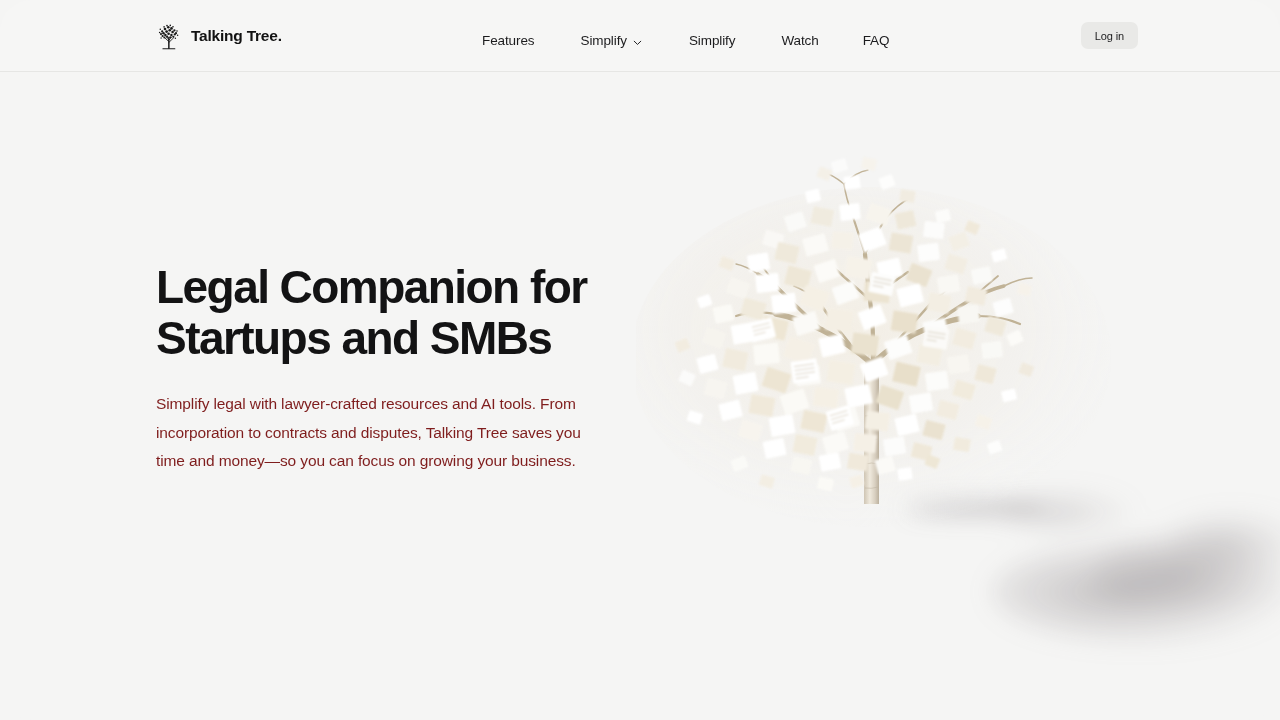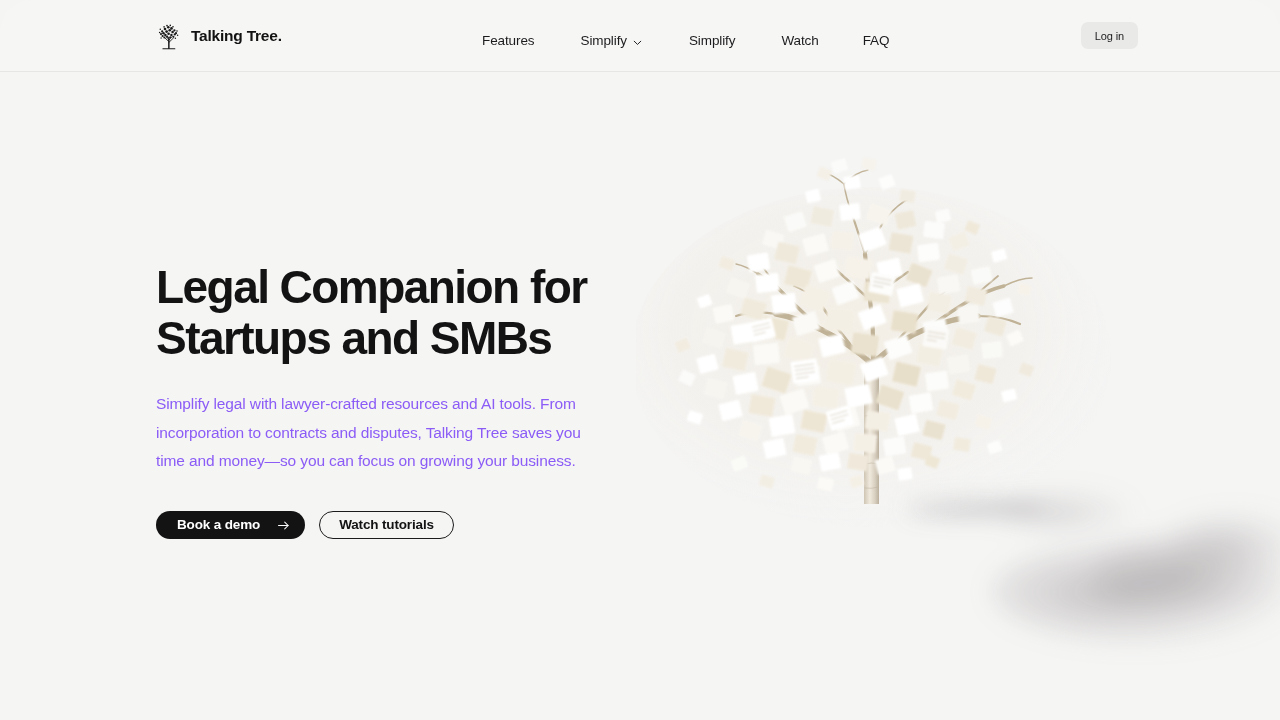--- a/index.html
+++ b/index.html
@@ -144,21 +144,21 @@
     letter-spacing: -1.55px;
     color: #131314;
     white-space: pre-line;
   }
 
   .subhead {
     margin-top: 26px;
     font-size: 15.5px;
     line-height: 28.6px;
     font-weight: 400;
-    color: #8b5cf6;
+    color: #7f1d1d;
     letter-spacing: -0.12px;
     max-width: 440px;
   }
 
   .cta-row {
     margin-top: 35px;
     display: flex;
     align-items: center;
     gap: 14px;
   }
@@ -302,33 +302,20 @@
 
   </header>
 
   <section class="hero">
 
     <div class="hero-copy">
       <h1 class="headline">Legal Companion for
 Startups and SMBs</h1>
       <p class="subhead">Simplify legal with lawyer‑crafted resources and AI tools. From incorporation to contracts and disputes, Talking Tree saves you time and money—so you can focus on growing your business.</p>
 
-      <div class="cta-row">
-        <button class="btn-primary">
-          <span>Book a demo</span>
-          <span class="arrow-ico">
-            <svg viewBox="0 0 14 14" xmlns="http://www.w3.org/2000/svg">
-              <path d="M1.6 7 H12" fill="none" stroke="#ffffff" stroke-width="1.1" stroke-linecap="round"></path>
-              <path d="M8.3 3.3 L12 7 L8.3 10.7" fill="none" stroke="#ffffff" stroke-width="1.1" stroke-linecap="round" stroke-linejoin="round"></path>
-            </svg>
-          </span>
-        </button>
-
-        <button class="btn-secondary">Watch tutorials</button>
-      </div>
     </div>
 
     <div class="hero-art">
       <svg width="644" height="648" viewBox="0 0 644 648" xmlns="http://www.w3.org/2000/svg">
         <defs>
           <radialGradient id="shadowGrad" cx="0.42" cy="0.5" r="0.62">
             <stop offset="0%" stop-color="#8e8a8c" stop-opacity="0.50"></stop>
             <stop offset="45%" stop-color="#9c9699" stop-opacity="0.28"></stop>
             <stop offset="100%" stop-color="#b5b0b2" stop-opacity="0"></stop>
           </radialGradient>

